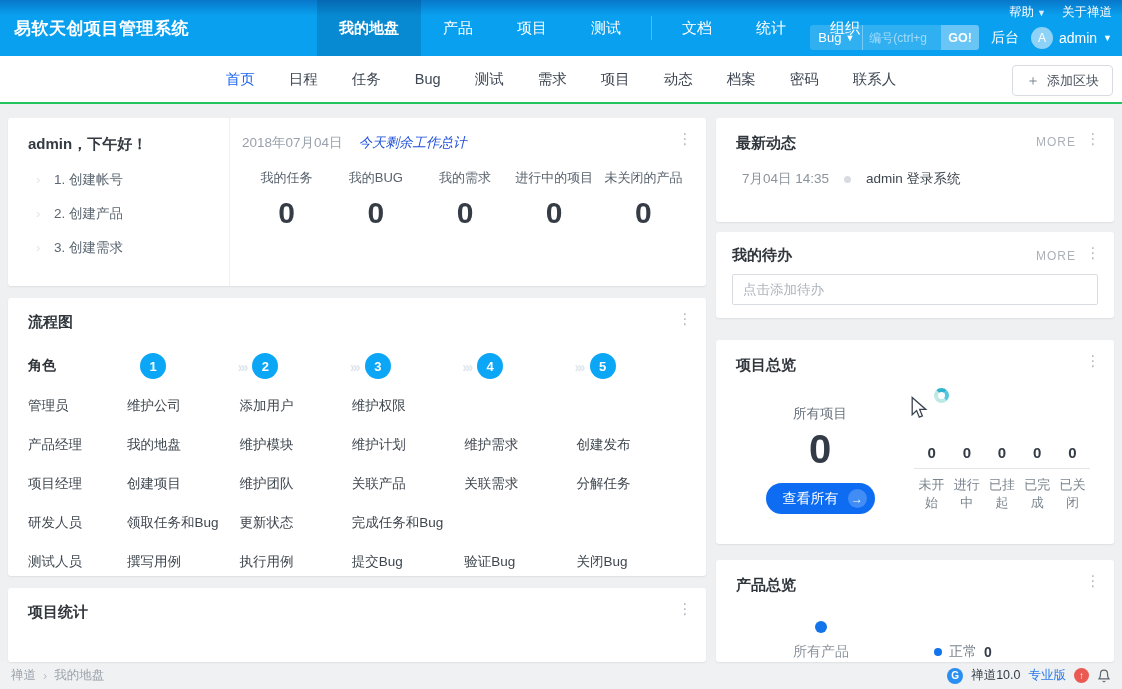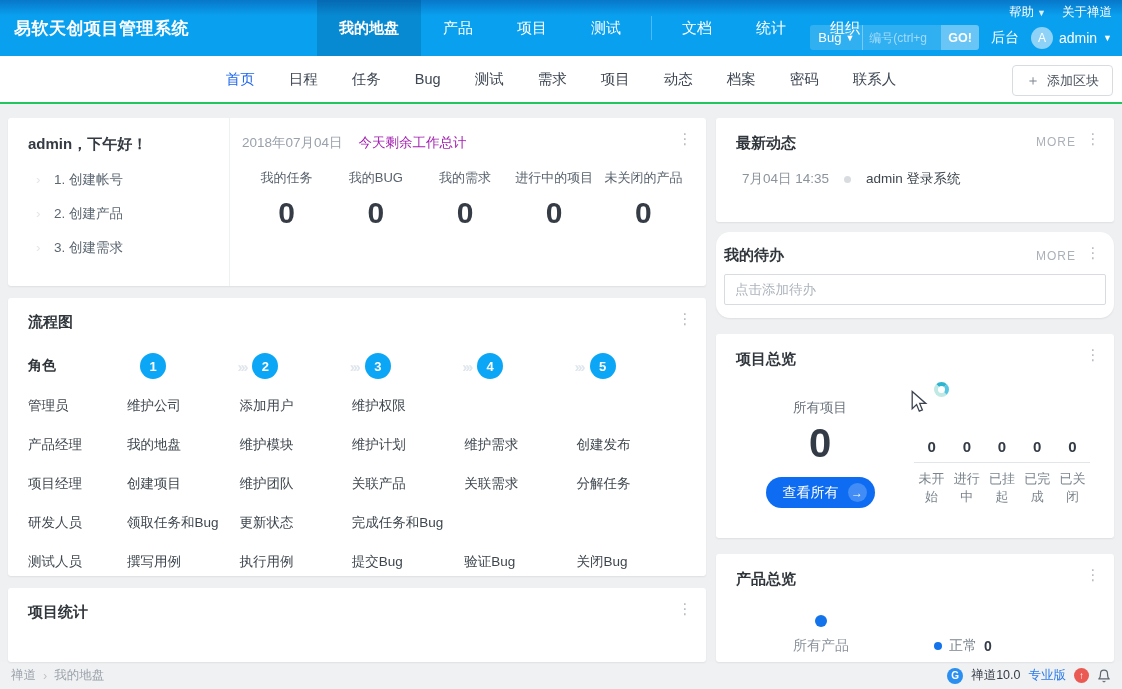--- a/index.html
+++ b/index.html
@@ -61,21 +61,21 @@
   
   .welcome { height:168px; display:flex; }
   .welcome-left { width:222px; padding:17px 0 0 20px; border-right:1px solid #eef0f2; }
   .greeting { font-size:15px; font-weight:bold; color:#333a41; margin-bottom:9px; }
   .step-item { position:relative; padding-left:26px; line-height:34px; font-size:13.5px;
     color:#5a6670; cursor:pointer; }
   .step-item .tick { position:absolute; left:8px; color:#e2e6ea; }
   .welcome-right { flex:1; padding:16px 18px 0 12px; }
   .welcome-head { display:flex; gap:16px; font-size:13.5px; }
   .welcome-date { color:#99a1ab; }
-  .welcome-summary { color:#a21caf; }
+  .welcome-summary { color:#1d4ed8;font-style:italic; }
   .welcome-stats { display:flex; margin-top:17px; }
   .wstat { flex:1; text-align:center; }
   .wstat-label { font-size:13px; color:#58626d; }
   .wstat-value { font-size:30px; font-weight:bold; color:#353c46; margin-top:9px; }
 
   
   .flow { height:278px; padding:15px 20px; }
   .flow-grid { display:grid; grid-template-columns:96px repeat(5,1fr); margin-top:14px; }
   .flow-role-header { font-size:14px; font-weight:bold; color:#2e343a; align-self:center; }
   .flow-circle-cell { position:relative; height:40px; display:flex; align-items:center; }
@@ -90,21 +90,21 @@
   
   .pstats { flex:1; padding:15px 20px; overflow:hidden; }
 
   
   .latest { height:104px; padding:16px 20px; margin-bottom:10px; }
   .activity { display:flex; align-items:center; margin-top:17px; font-size:13.5px; }
   .activity-time { color:#8b939c;margin-left:6px; }
   .activity-dot { width:7px; height:7px; border-radius:50%; background:#d8dce0; margin:0 15px; }
   .activity-text { color:#3e464e; }
 
-  .todo { height:86px; padding:14px 8px; margin-bottom:16px;border-radius:14px; }
+  .todo { height:86px; padding:14px 16px; margin-bottom:22px; }
   .todo-input { width:100%; height:31px; border:1px solid #d8dce1; border-radius:2px;
     padding:0 10px; font-size:13.5px; margin-top:9px; outline:0; color:#3e464e;
     font-family:inherit; }
   .todo-input::placeholder { color:#adb4bc; }
 
   .overview { height:204px; padding:16px 20px; margin-bottom:16px; }
   .overview-body { display:flex; margin-top:14px; }
   .ov-left { width:168px; text-align:center; }
   .ov-label { font-size:13.5px; color:#6a737d; margin-top:16px; }
   .ov-value { font-size:40px; font-weight:bold; color:#333b46; line-height:1.2; margin:2px 0 10px; }

